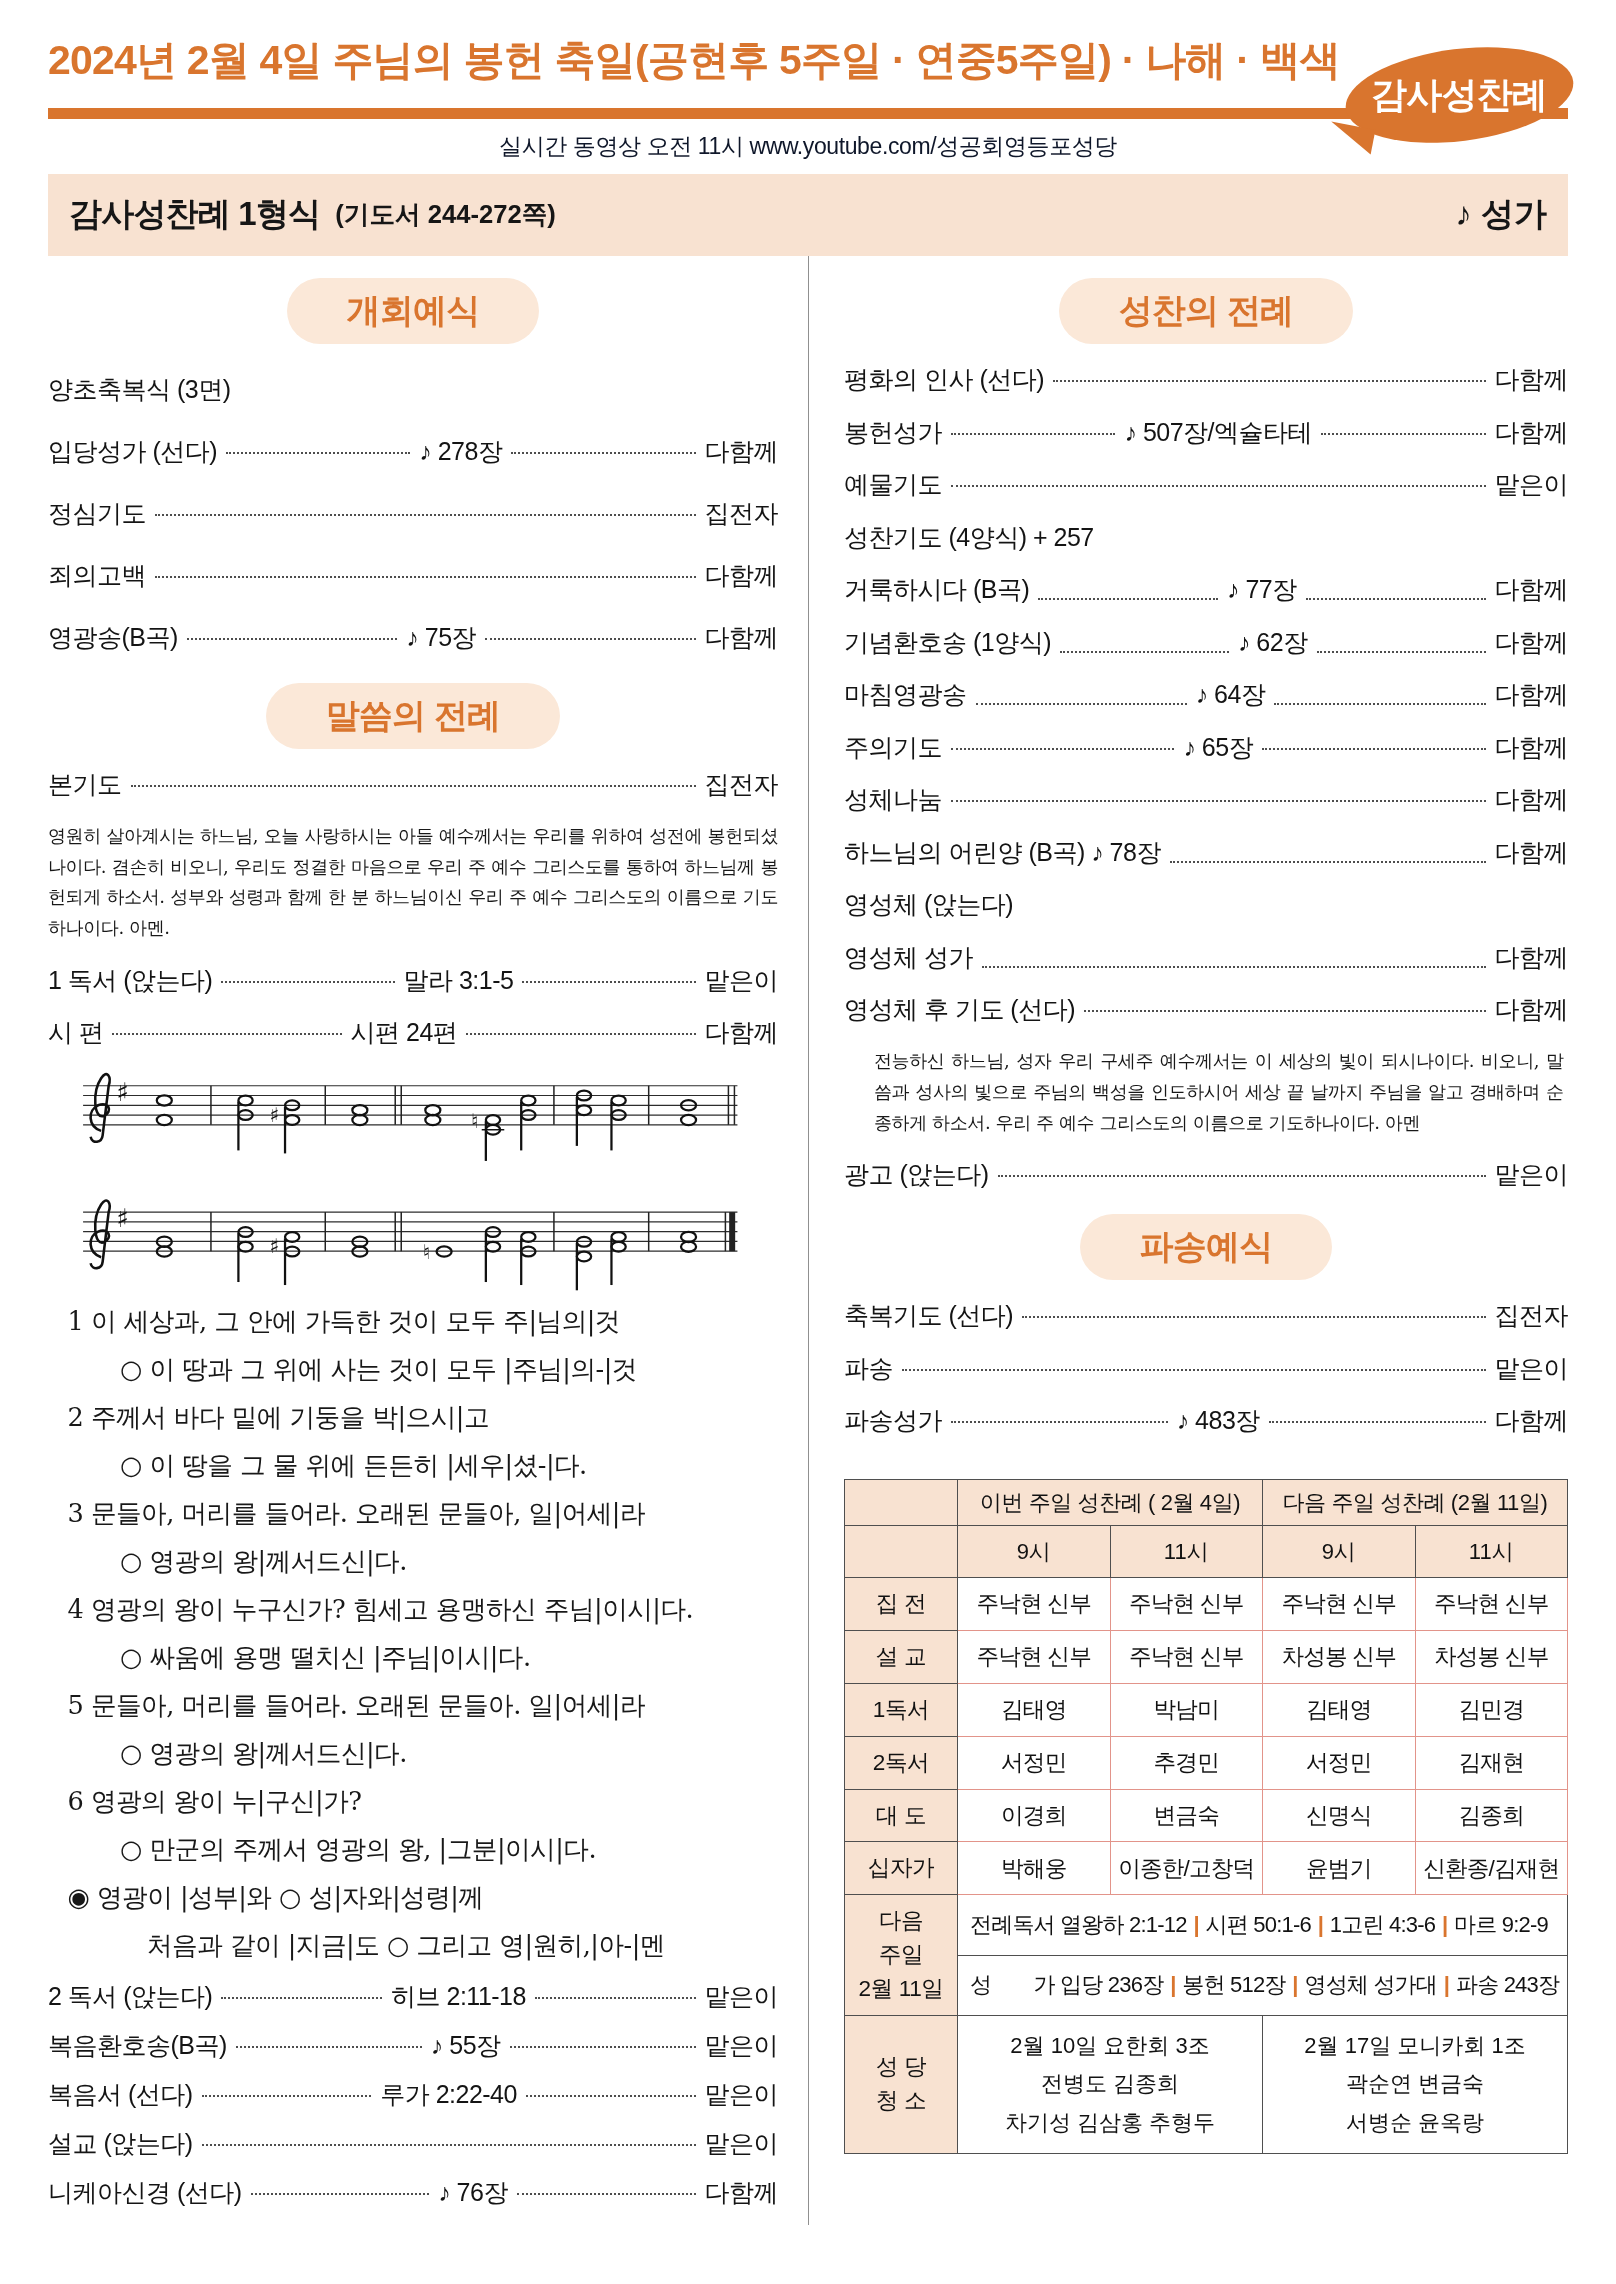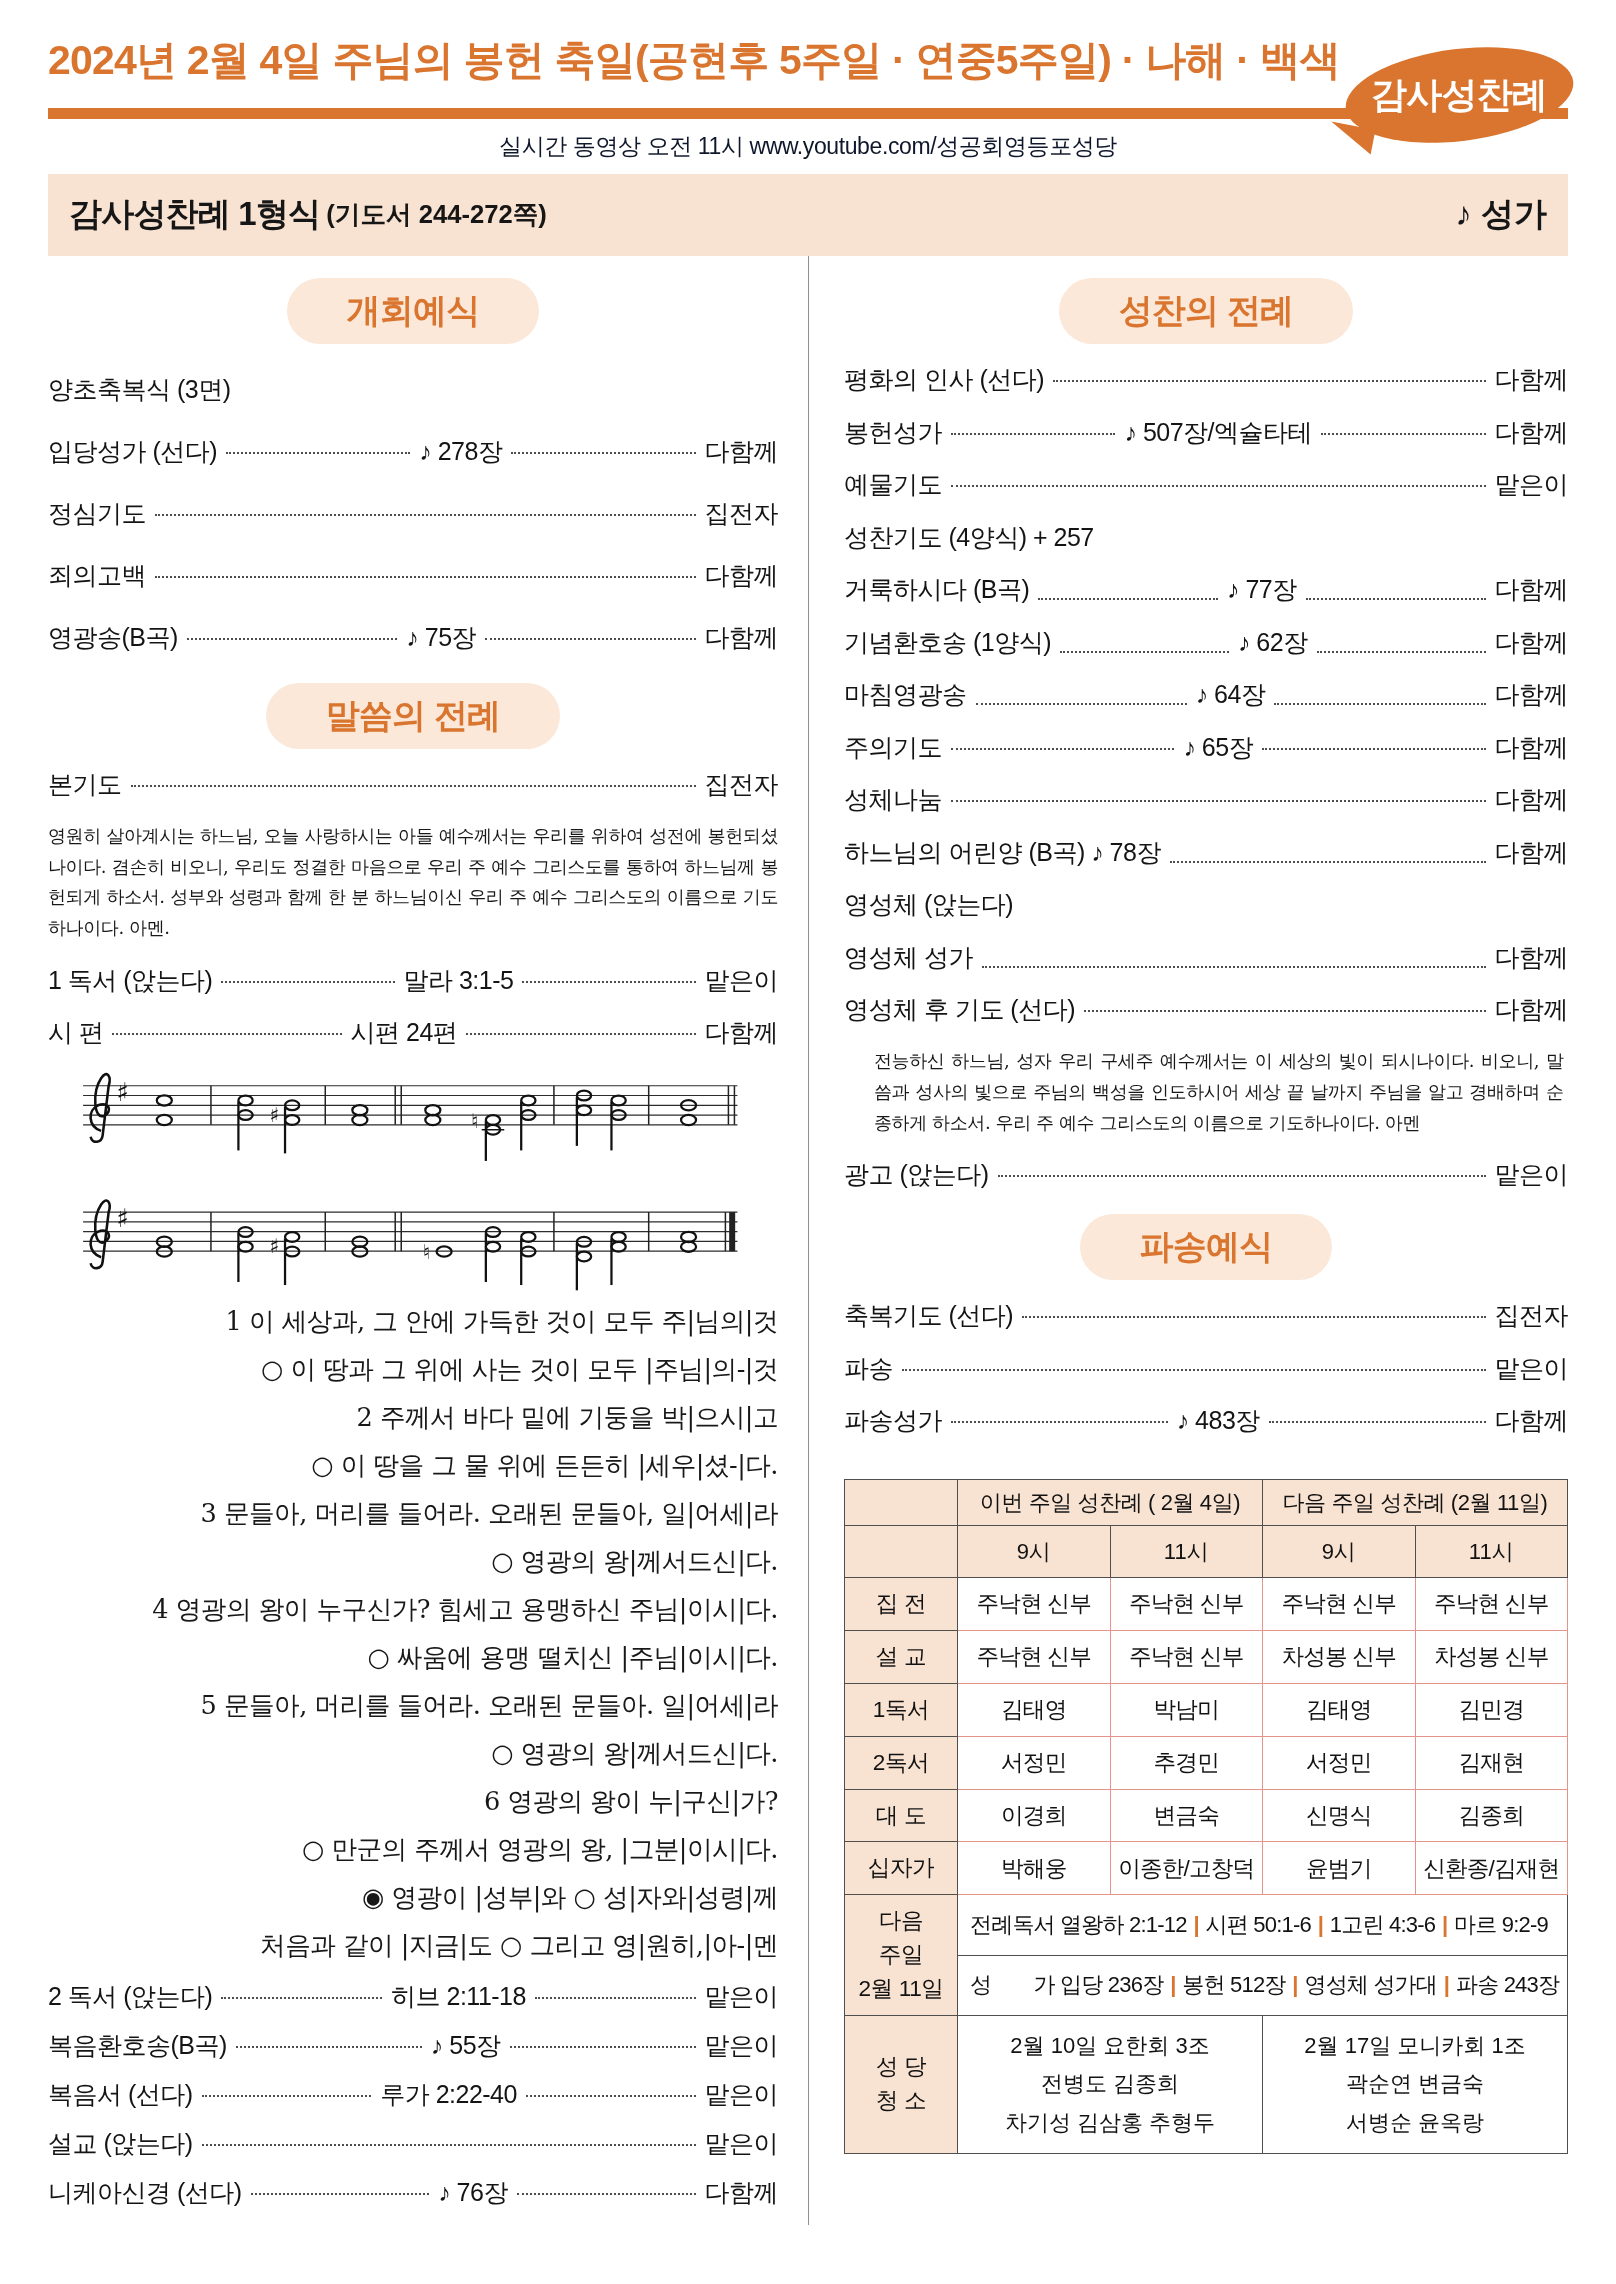--- a/index.html
+++ b/index.html
@@ -25,21 +25,21 @@
     border-color:transparent var(--accent) transparent transparent;
     transform:rotate(18deg);
   }
   .badge span{ color:#fff; font-size:36px; font-weight:bold; transform:rotate(7deg); letter-spacing:-0.8px; }
   .subtitle{ text-align:center; font-size:23px; margin-top:12px; color:#0f172a; letter-spacing:-0.4px; }
   .service-bar{
     margin-top:12px; background:var(--peach); height:82px;
     display:flex; align-items:center; padding:0 21px;
   }
   .service-title{ font-size:33px; font-weight:bold; letter-spacing:-0.8px; }
-  .service-note{ font-size:25.6px; font-weight:bold; margin-left:6px; }
+  .service-note{ font-size:25.6px; font-weight:bold; margin-left:15px; }
   .service-right{ margin-left:auto; font-size:33px; font-weight:bold; }
 
   
   .columns{ display:flex; align-items:stretch; }
   .col{ width:50%; }
   .col-left{ padding-right:30px; }
   .col-right{ border-left:1.5px solid #909090; padding-left:35px; }
 
   .pill{
     background:#fbe8d8; color:var(--accent); font-size:34px; font-weight:bold;
@@ -60,21 +60,21 @@
 
   
   .collect{
     font-family:"DejaVu Serif","Liberation Serif",serif;
     font-size:18px; line-height:1.72; text-align:justify; color:#181818;
     margin:4.5px 0 10.5px; letter-spacing:-0.4px;
   }
   .postcommunion{ margin:12px 0 7.5px; padding:0 4.5px 0 30px; }
 
   
-  .psalm{ font-family:"DejaVu Serif","Liberation Serif",serif; font-size:25.6px; color:#181818; margin-top:10.5px;text-align:right; }
+  .psalm{ font-family:"DejaVu Serif","Liberation Serif",serif; font-size:25.6px; color:#181818; margin-top:10.5px; }
   .psalm-line{ line-height:27px; margin-bottom:21px; letter-spacing:-0.5px; white-space:nowrap; }
   .psalm-line.i1{ margin-left:19.5px; }
   .psalm-line.i2{ margin-left:72px; }
   .psalm-line.i3{ margin-left:99px; }
 
   
   .music{ margin:13.5px 0 4.5px 4.5px; }
 
   
   .roster{ border-collapse:collapse; width:100%; margin-top:42px; table-layout:fixed; }

